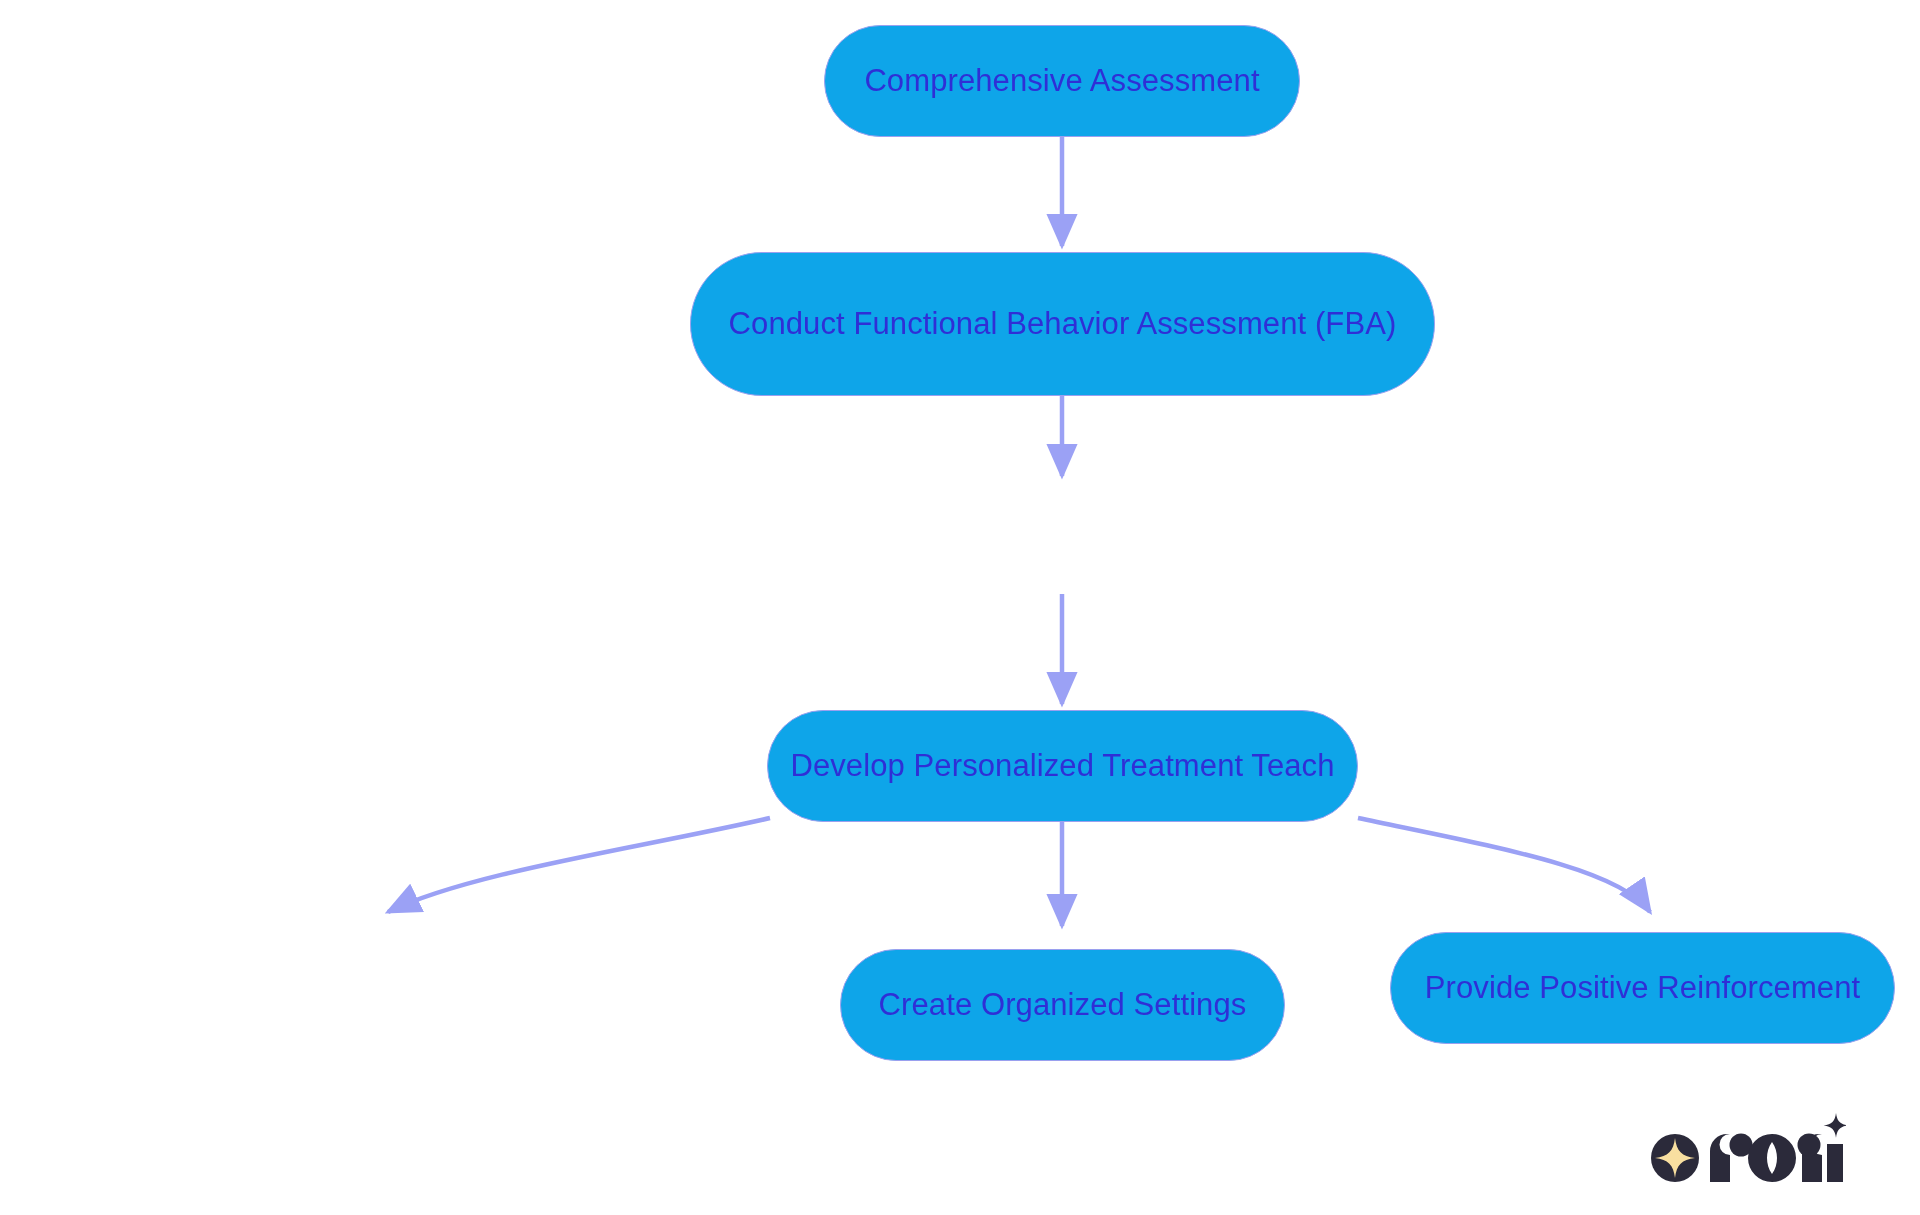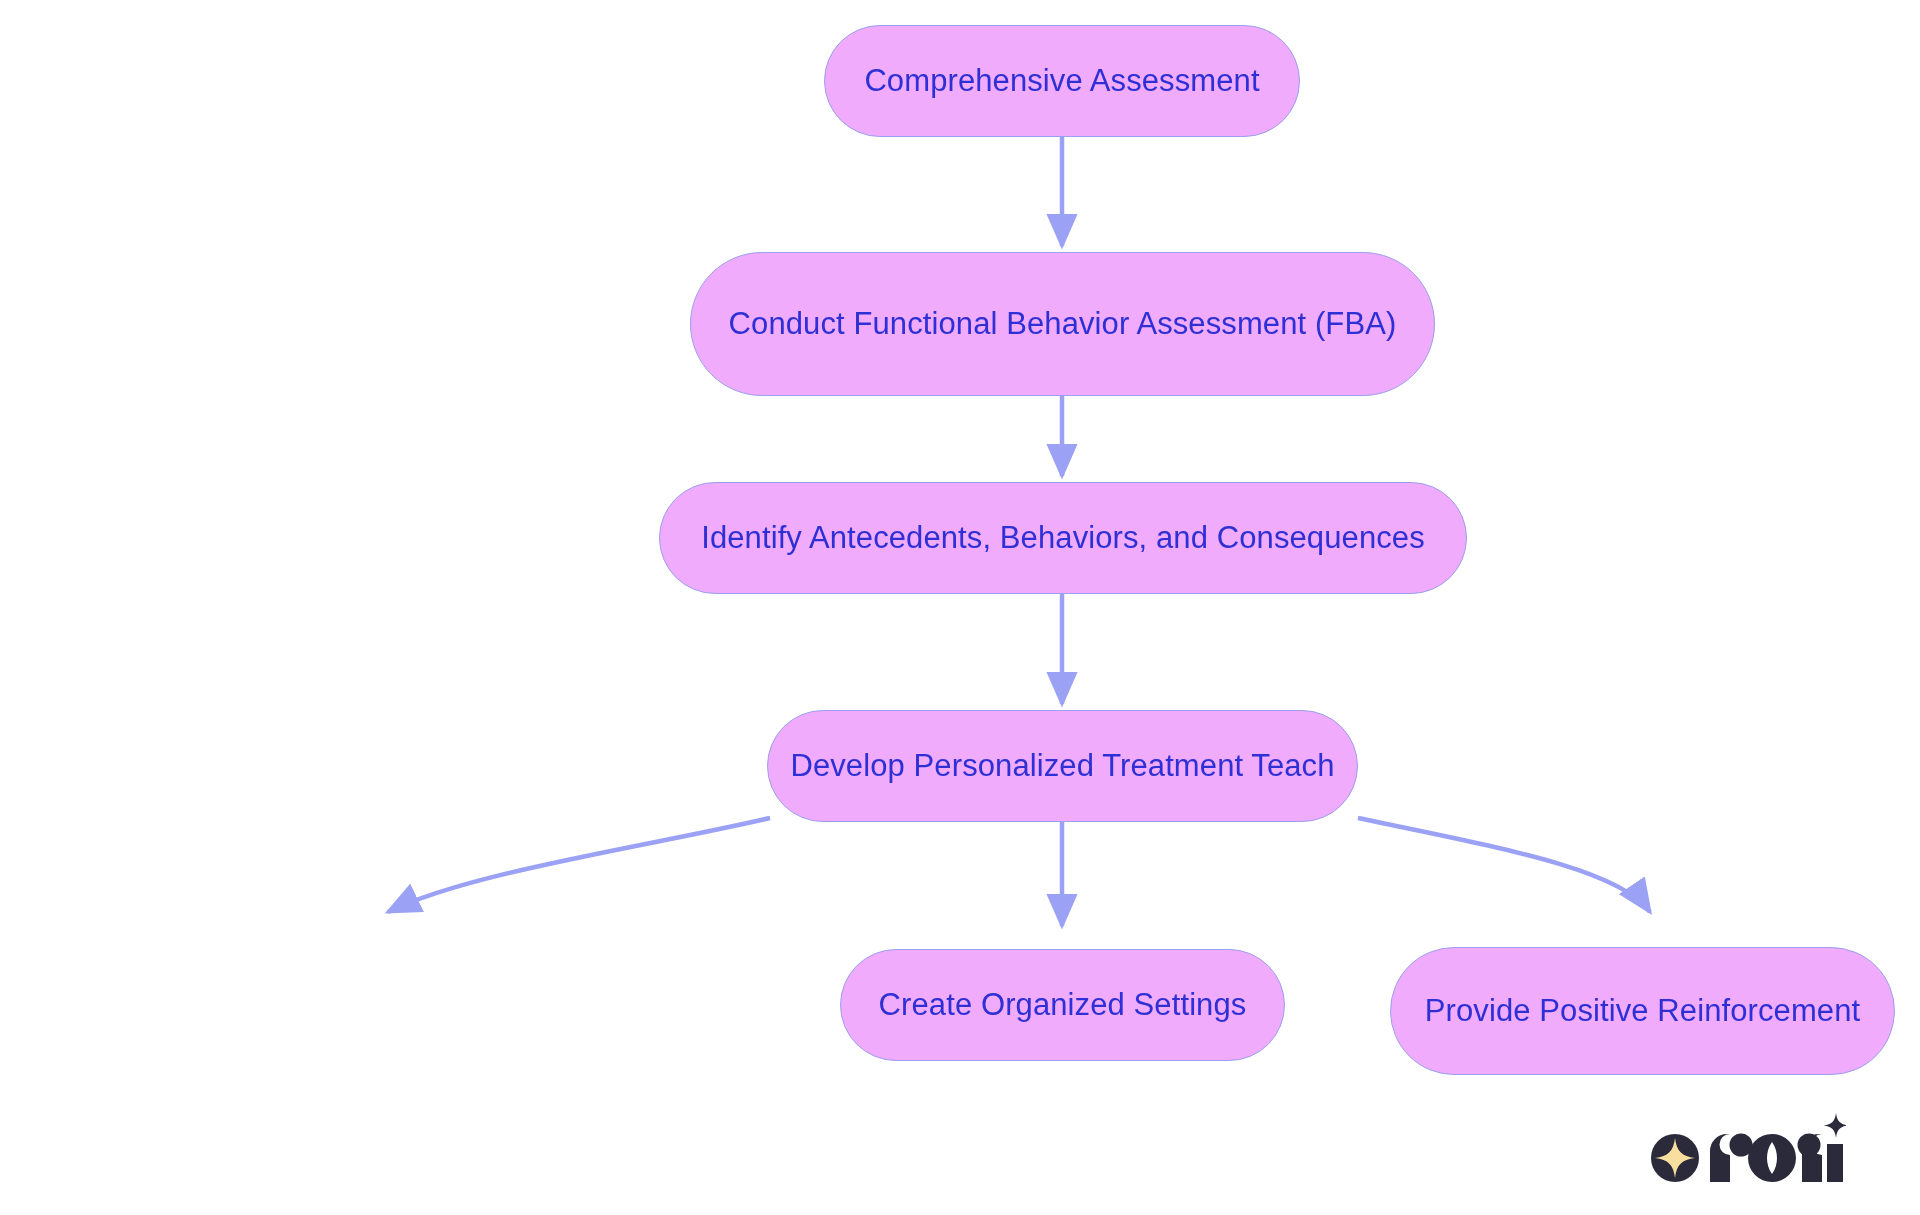--- a/index.html
+++ b/index.html
@@ -25,21 +25,21 @@
     width: 1920px;
     height: 1215px;
     pointer-events: none;
   }
   .node {
     position: absolute;
     box-sizing: border-box;
     display: flex;
     align-items: center;
     justify-content: center;
-    background: #f0abfc;
+    background: #0ea5e9;
     border: 1.6px solid #9aa0ef;
     border-radius: 999px;
     color: #2f2fd6;
     text-align: left;
     white-space: nowrap;
     letter-spacing: 0.1px;
   }
   .node-label {
     font-size: 31px;
     line-height: 1.1;
@@ -47,21 +47,21 @@
     color: #2f2fd6;
     font-family: "Liberation Sans", sans-serif;
   }
   
   #node-assessment      { left: 824px;  top: 25px;   width: 476px; height: 112px; }
   #node-fba             { left: 690px;  top: 252px;  width: 745px; height: 144px; }
   #node-abc             { left: 659px;  top: 482px;  width: 808px; height: 112px; }
   #node-treatment-plan  { left: 767px;  top: 710px;  width: 591px; height: 112px; }
   #node-communication   { left: 24px;   top: 932px;  width: 713px; height: 112px; }
   #node-settings        { left: 840px;  top: 932px;  width: 445px; height: 112px; margin-top: 17px; }
-  #node-reinforcement   { left: 1390px; top: 932px;  width: 505px; height: 128px; margin-top: 15px; }
+  #node-reinforcement   { left: 1390px; top: 932px;  width: 505px; height: 112px; }
 
   
   #brand-logo {
     position: absolute;
     left: 1650px;
     top: 1113px;
     width: 196px;
     height: 76px;
   }
 </style>
@@ -91,23 +91,20 @@
   </svg>
 
   <div class="node" id="node-assessment">
     <span class="node-label">Comprehensive Assessment</span>
   </div>
 
   <div class="node" id="node-fba">
     <span class="node-label">Conduct Functional Behavior Assessment (FBA)</span>
   </div>
 
-  <div class="node" id="node-abc">
-    <span class="node-label">Identify Antecedents, Behaviors, and Consequences</span>
-  </div>
 
   <div class="node" id="node-treatment-plan">
     <span class="node-label">Develop Personalized Treatment Teach</span>
   </div>
 
 
   <div class="node" id="node-settings">
     <span class="node-label">Create Organized Settings</span>
   </div>
 

